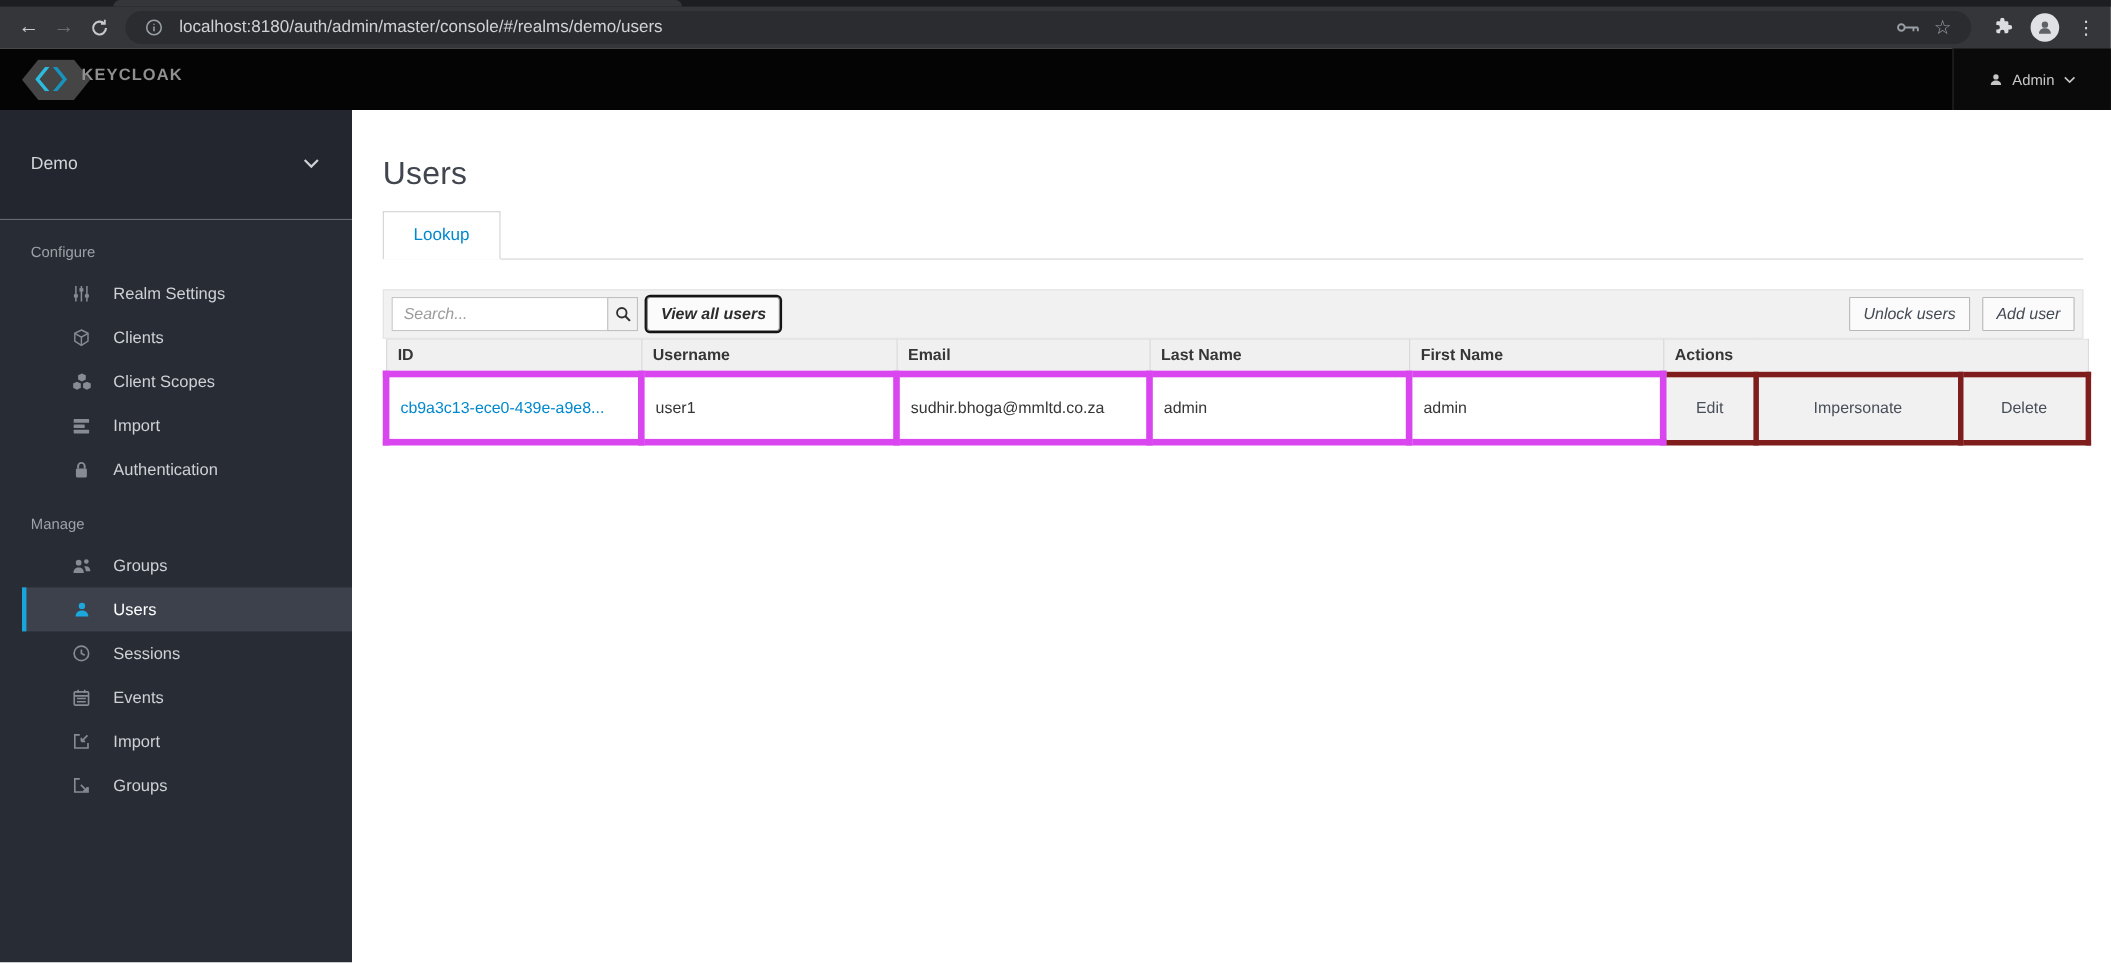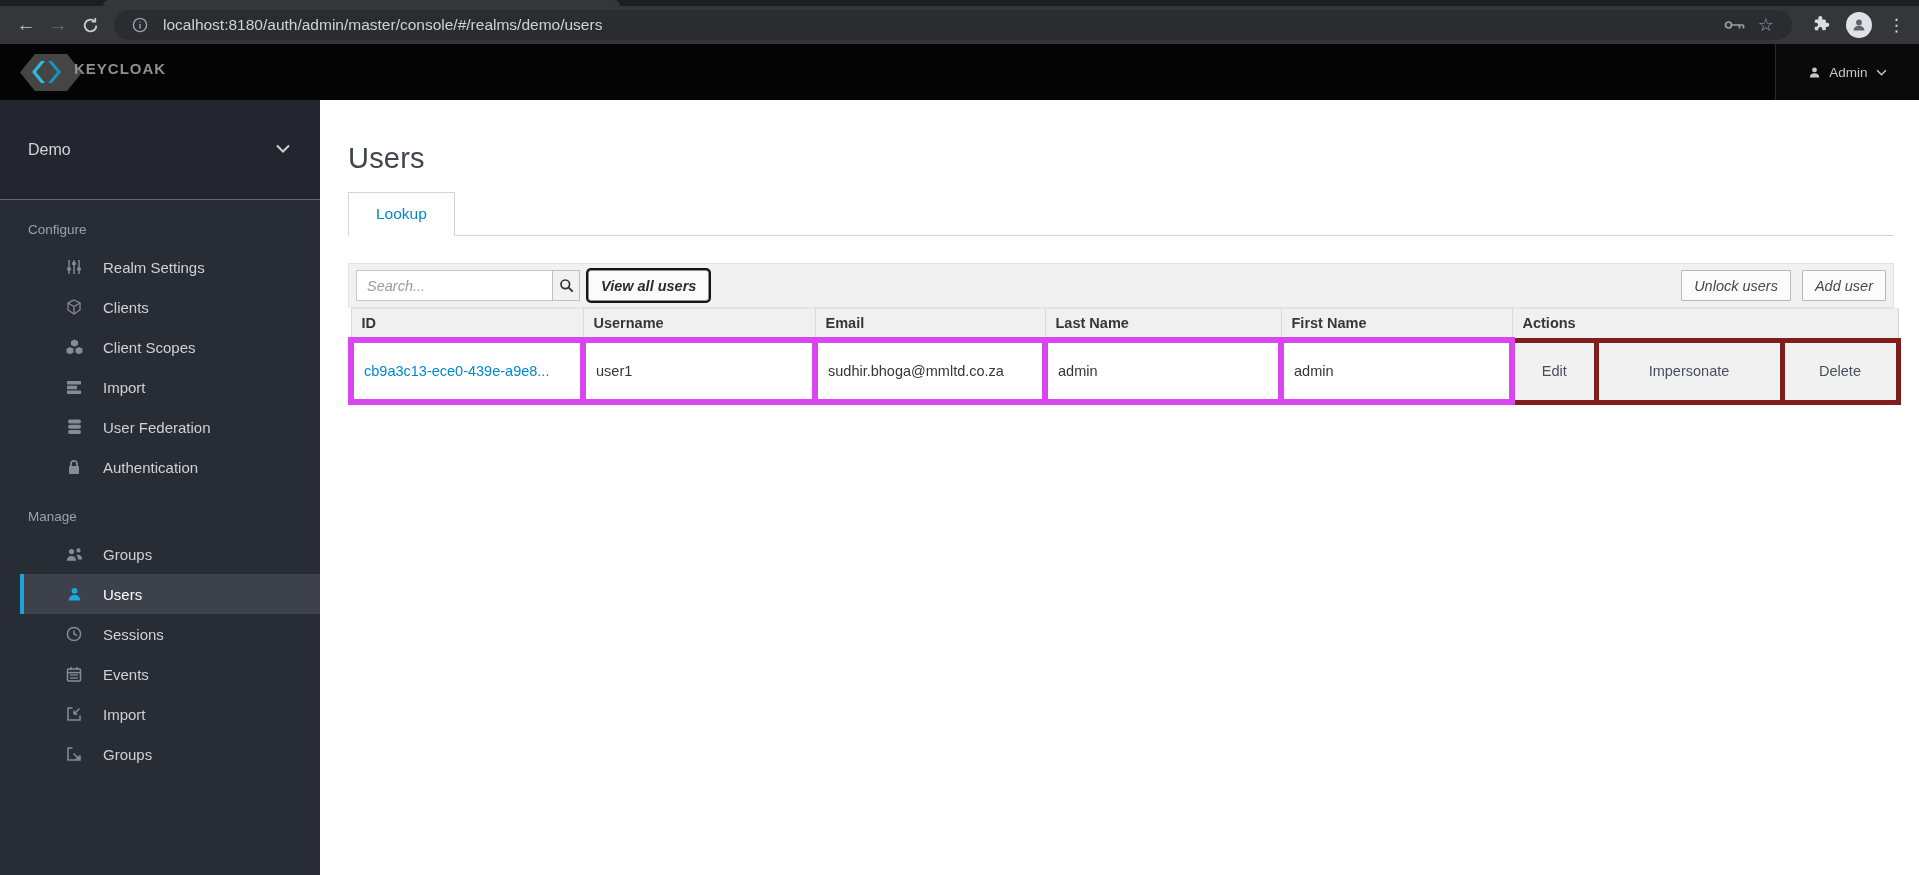--- a/index.html
+++ b/index.html
@@ -190,30 +190,20 @@
     </li>
     <li class="nav-item">
       <span class="ic">
         <svg width="16" height="16" viewBox="0 0 16 16" fill="currentColor">
           <rect x="1" y="2" width="14" height="3.4" rx="0.5"></rect>
             <rect x="1" y="6.8" width="10" height="3.4" rx="0.5"></rect>
             <rect x="1" y="11.6" width="14" height="3.4" rx="0.5"></rect>
         </svg>
       </span>
       <span>Import</span>
-    </li>
-    <li class="nav-item">
-      <span class="ic">
-        <svg width="15" height="16" viewBox="0 0 15 16" fill="currentColor">
-          <rect x="1" y="0.5" width="13" height="4" rx="2"></rect>
-            <rect x="1" y="5.8" width="13" height="4" rx="2"></rect>
-            <rect x="1" y="11.1" width="13" height="4" rx="2"></rect>
-        </svg>
-      </span>
-      <span>User Federation</span>
     </li>
     <li class="nav-item">
       <span class="ic">
         <svg width="14" height="16" viewBox="0 0 14 16">
           <path d="M4 7 V4.8 a3 3 0 0 1 6 0 V7" fill="none" stroke="currentColor" stroke-width="1.8"></path>
           <rect x="2" y="7" width="10" height="8" rx="1" fill="currentColor"></rect>
         </svg>
       </span>
       <span>Authentication</span>
     </li>

